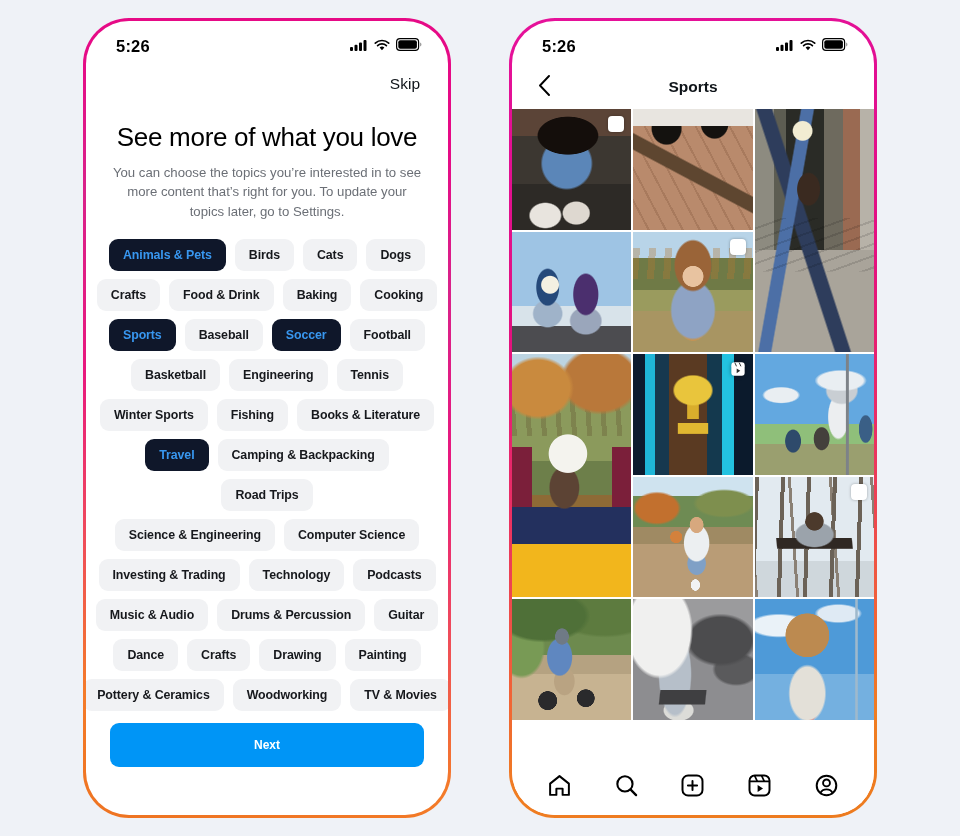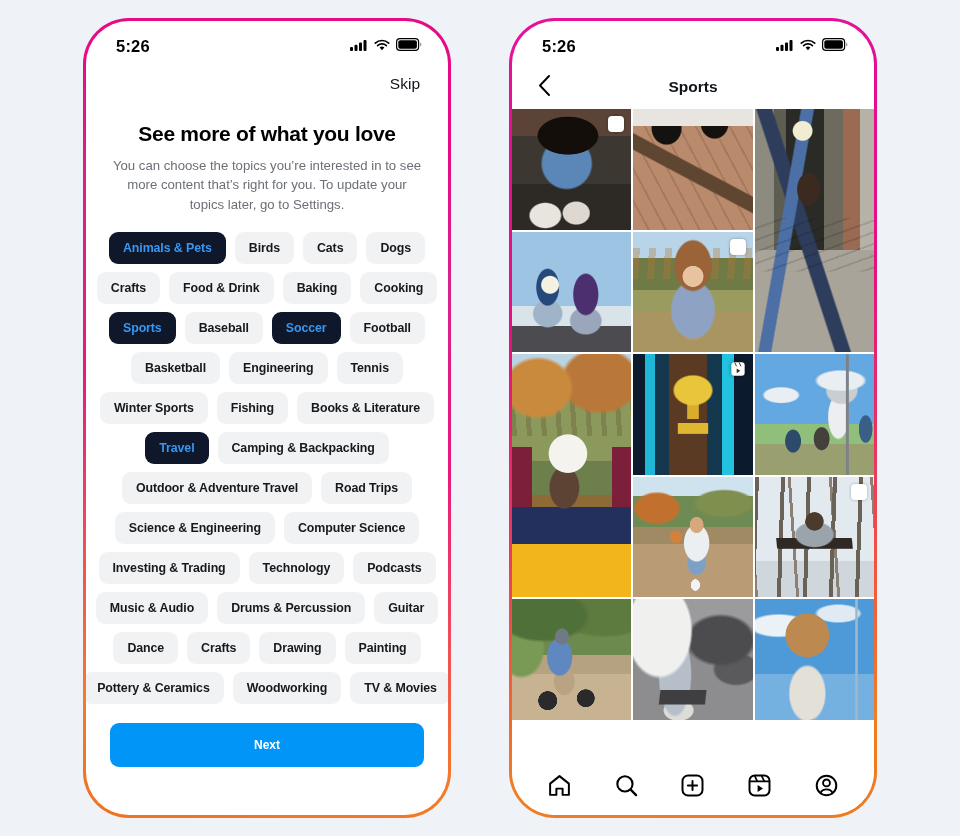--- a/index.html
+++ b/index.html
@@ -80,22 +80,22 @@
     background: none;
     border: none;
     font-family: inherit;
     cursor: pointer;
     padding: 4px 2px;
   }
 
   .headline {
     flex: none;
     text-align: center;
-    font-size: 21px;
-    font-weight: bold;
+    font-size: 26px;
+    font-weight: normal;
     color: #000;
     letter-spacing: -.3px;
     margin-top: 25px;
     padding: 0 12px;
   }
   .subtext {
     flex: none;
     text-align: center;
     font-size: 13.2px;
     line-height: 1.46;
@@ -300,21 +300,20 @@
           <div class="chip-row">
             <button class="chip">Winter Sports</button>
             <button class="chip">Fishing</button>
             <button class="chip">Books &amp; Literature</button>
           </div>
           <div class="chip-row">
             <button class="chip selected">Travel</button>
             <button class="chip">Camping &amp; Backpacking</button>
           </div>
           <div class="chip-row">
-            <button class="chip">Outdoor &amp; Adventure Travel</button>
             <button class="chip">Road Trips</button>
           </div>
           <div class="chip-row">
             <button class="chip">Science &amp; Engineering</button>
             <button class="chip">Computer Science</button>
           </div>
           <div class="chip-row">
             <button class="chip">Investing &amp; Trading</button>
             <button class="chip">Technology</button>
             <button class="chip">Podcasts</button>

